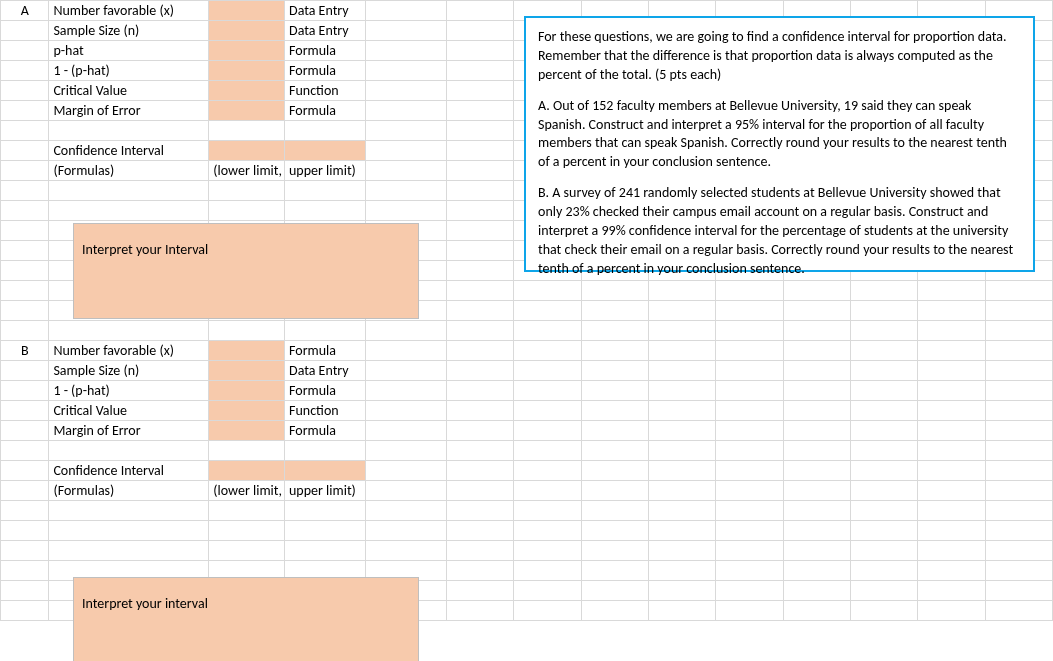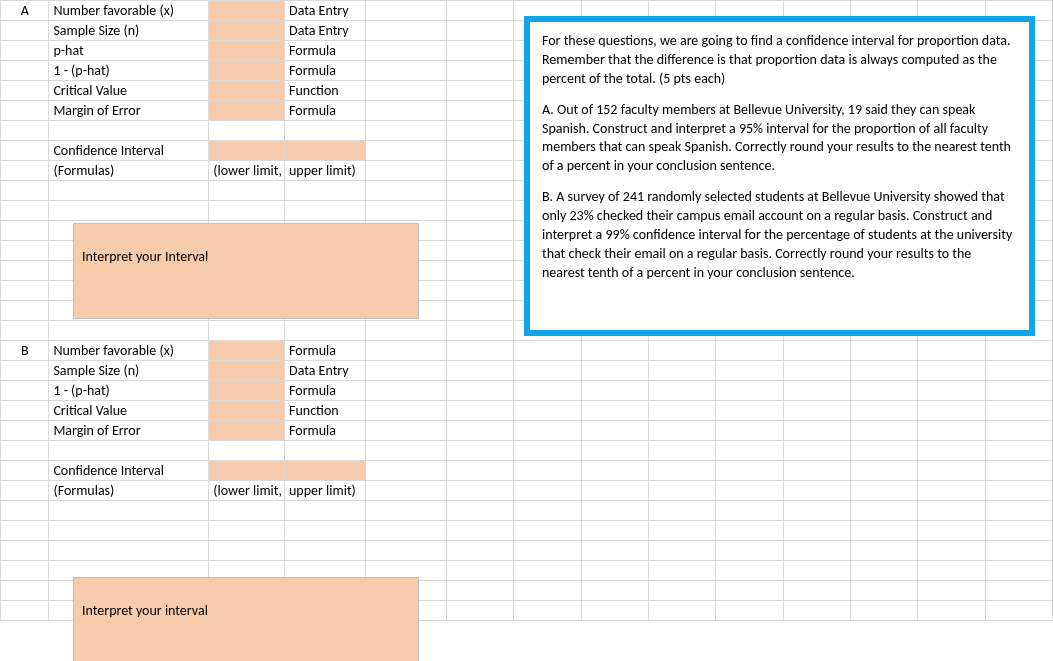--- a/index.html
+++ b/index.html
@@ -36,31 +36,31 @@
   .col-e { width: 77px; }
   .col-rest { width: 64px; }
   .peach { background: #f7caac; }
   .interpret-box {
     position: absolute;
     left: 73px;
     width: 346px;
     height: 96px;
     background: #f7caac;
     border: 1px solid #bfbfbf;
-    padding: 24px 8px;
+    padding: 17px 8px;
     font-size: 14px;
   }
   .instruction-box {
     position: absolute;
     left: 524px;
     top: 16px;
     width: 511px;
-    height: 320px;
+    height: 256px;
     background: #fff;
-    border: 6px solid #0ea5e9;
+    border: 2px solid #0ea5e9;
     padding: 10px 12px;
     font-size: 14px;
     line-height: 1.35;
   }
   .instruction-box p { margin: 0 0 12px 0; }
 </style>
 </head>
 <body>
 
 <div class="sheet">

